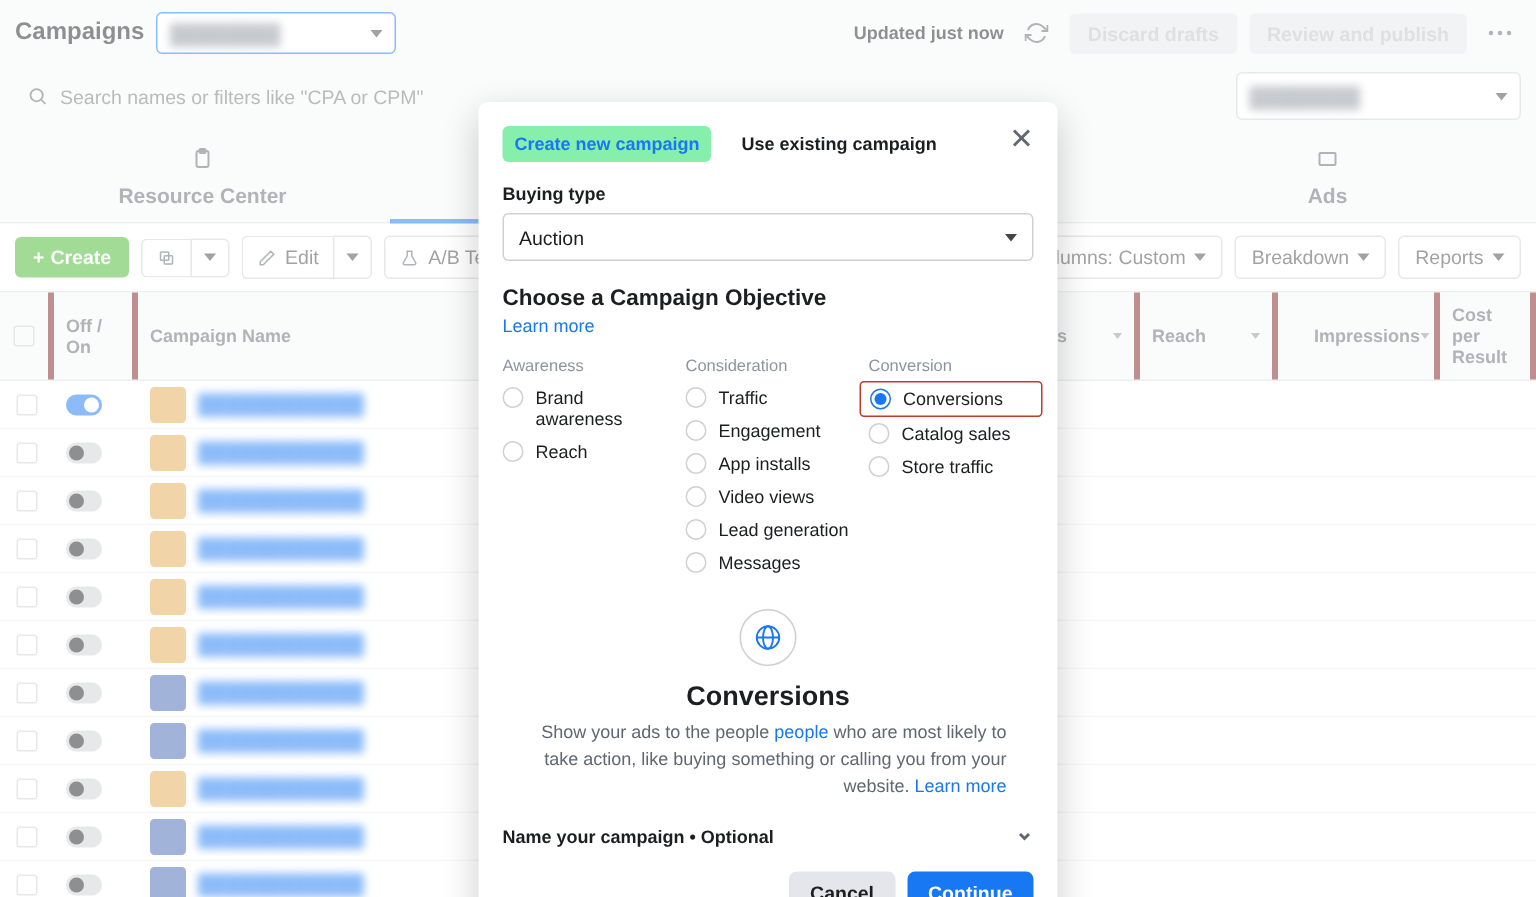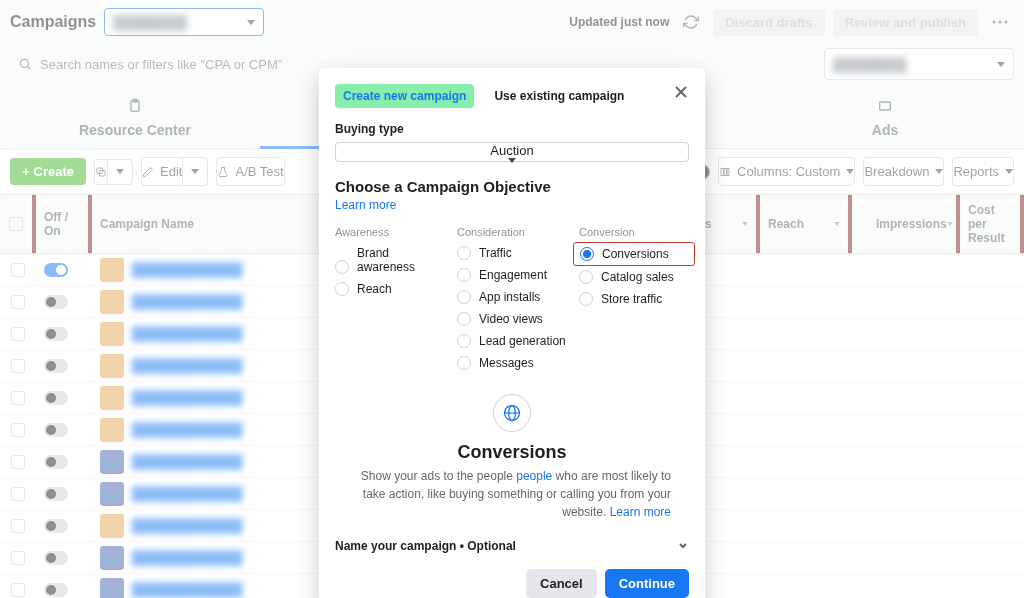--- a/index.html
+++ b/index.html
@@ -25,21 +25,21 @@
 
 .tabs { display: flex; border-bottom: 1px solid #dadde1; padding: 0 10px; background: #f5f6f7; }
 .tab { display: flex; align-items: center; gap: 8px; padding: 10px 16px; font-size: 14px; font-weight: 700; color: #606770; position: relative; flex-direction: column; }
 .tab.active { color: #1877f2; }
 .tab.active::after { content: ""; position: absolute; bottom: -1px; left: 0; right: 0; height: 3px; background: #1877f2; }
 .tab-icon { width: 16px; height: 16px; }
 
 
 .toolbar { display: flex; align-items: center; padding: 8px 10px; gap: 8px; background: #fff; border-bottom: 1px solid #dadde1; }
 .btn-green { background: #42b72a; color: #fff; font-weight: 700; padding: 6px 12px; border-radius: 4px; display: flex; align-items: center; gap: 4px; font-size: 13px; }
-.btn-white { background: #fff; border: 1px solid #ced0d4; border-radius: 4px; padding: 6px 0; font-size: 13px; display: flex; align-items: center; gap: 6px; color: #444; }
+.btn-white { background: #fff; border: 1px solid #ced0d4; border-radius: 4px; padding: 6px 10px; font-size: 13px; display: flex; align-items: center; gap: 6px; color: #444; }
 .btn-white svg { width: 12px; height: 12px; }
 .btn-split { display: flex; }
 .btn-split .btn-white:first-child { border-radius: 4px 0 0 4px; border-right: none; }
 .btn-split .btn-white:last-child { border-radius: 0 4px 4px 0; padding: 6px 8px; }
 .toolbar .spacer { flex: 1; }
 .toggle-track { width: 32px; height: 16px; background: #8d949e; border-radius: 8px; position: relative; }
 .toggle-knob { position: absolute; width: 14px; height: 14px; background: #1c1e21; border-radius: 50%; top: 1px; right: 1px; }
 
 
 .table-head { display: flex; background: #f5f6f7; border-bottom: 1px solid #dadde1; font-size: 12px; font-weight: 600; color: #606770; }
@@ -64,27 +64,27 @@
 .link-blur { filter: blur(3px); color: #1877f2; font-weight: 600; }
 
 
 .overlay { position: absolute; inset: 0; background: rgba(255,255,255,0.5); display: flex; align-items: flex-start; justify-content: center; padding-top: 68px; }
 .modal { width: 386px; background: #fff; border-radius: 6px; box-shadow: 0 8px 24px rgba(0,0,0,0.2); padding: 16px; position: relative; }
 .modal-tabs { display: flex; gap: 12px; margin-bottom: 14px; align-items: center; }
 .mtab { font-size: 12px; font-weight: 600; padding: 5px 8px; border-radius: 4px; cursor: pointer; }
 .mtab.active { background: #86efac; color: #1877f2; }
 .close-x { position: absolute; top: 14px; right: 14px; width: 20px; height: 20px; display: flex; align-items: center; justify-content: center; color: #606770; cursor: pointer; font-size: 16px; }
 .field-label { font-size: 12px; font-weight: 700; margin-bottom: 6px; }
-.select-box { width: 100%; height: 20px; border: 1px solid #ced0d4; border-radius: 4px; display: flex; align-items: center; padding: 0 10px; justify-content: space-between; font-size: 13px; margin-bottom: 16px; flex-direction: column; }
+.select-box { width: 100%; height: 32px; border: 1px solid #ced0d4; border-radius: 4px; display: flex; align-items: center; padding: 0 10px; justify-content: space-between; font-size: 13px; margin-bottom: 16px; }
 .section-title { font-size: 15px; font-weight: 700; margin-bottom: 2px; }
 .learn { color: #1877f2; font-size: 12px; }
 .obj-cols { display: flex; gap: 12px; margin-top: 14px; }
 .obj-col { flex: 1; }
 .col-head { font-size: 11px; color: #8d949e; margin-bottom: 8px; }
-.radio-row { display: flex; align-items: flex-end; gap: 8px; font-size: 12px; margin-bottom: 8px; }
+.radio-row { display: flex; align-items: flex-start; gap: 8px; font-size: 12px; margin-bottom: 8px; }
 .radio { width: 14px; height: 14px; border: 1.5px solid #ced0d4; border-radius: 50%; flex-shrink: 0; }
 .radio.selected { border-color: #1877f2; position: relative; }
 .radio.selected::after { content: ""; position: absolute; width: 8px; height: 8px; background: #1877f2; border-radius: 50%; top: 1.5px; left: 1.5px; }
 .highlight-box { border: 1.5px solid #c0392b; border-radius: 3px; padding: 4px 6px; margin: -4px -6px 4px; }
 
 .globe-wrap { display: flex; justify-content: center; margin-top: 16px; }
 .globe-circle { width: 38px; height: 38px; border: 1px solid #ced0d4; border-radius: 50%; display: flex; align-items: center; justify-content: center; }
 .obj-title { text-align: center; font-size: 18px; font-weight: 700; margin-top: 10px; }
 .obj-desc { text-align: right; font-size: 12px; color: #606770; padding: 4px 18px 0; line-height: 1.5; }
 .people-link { color: #1877f2; }

